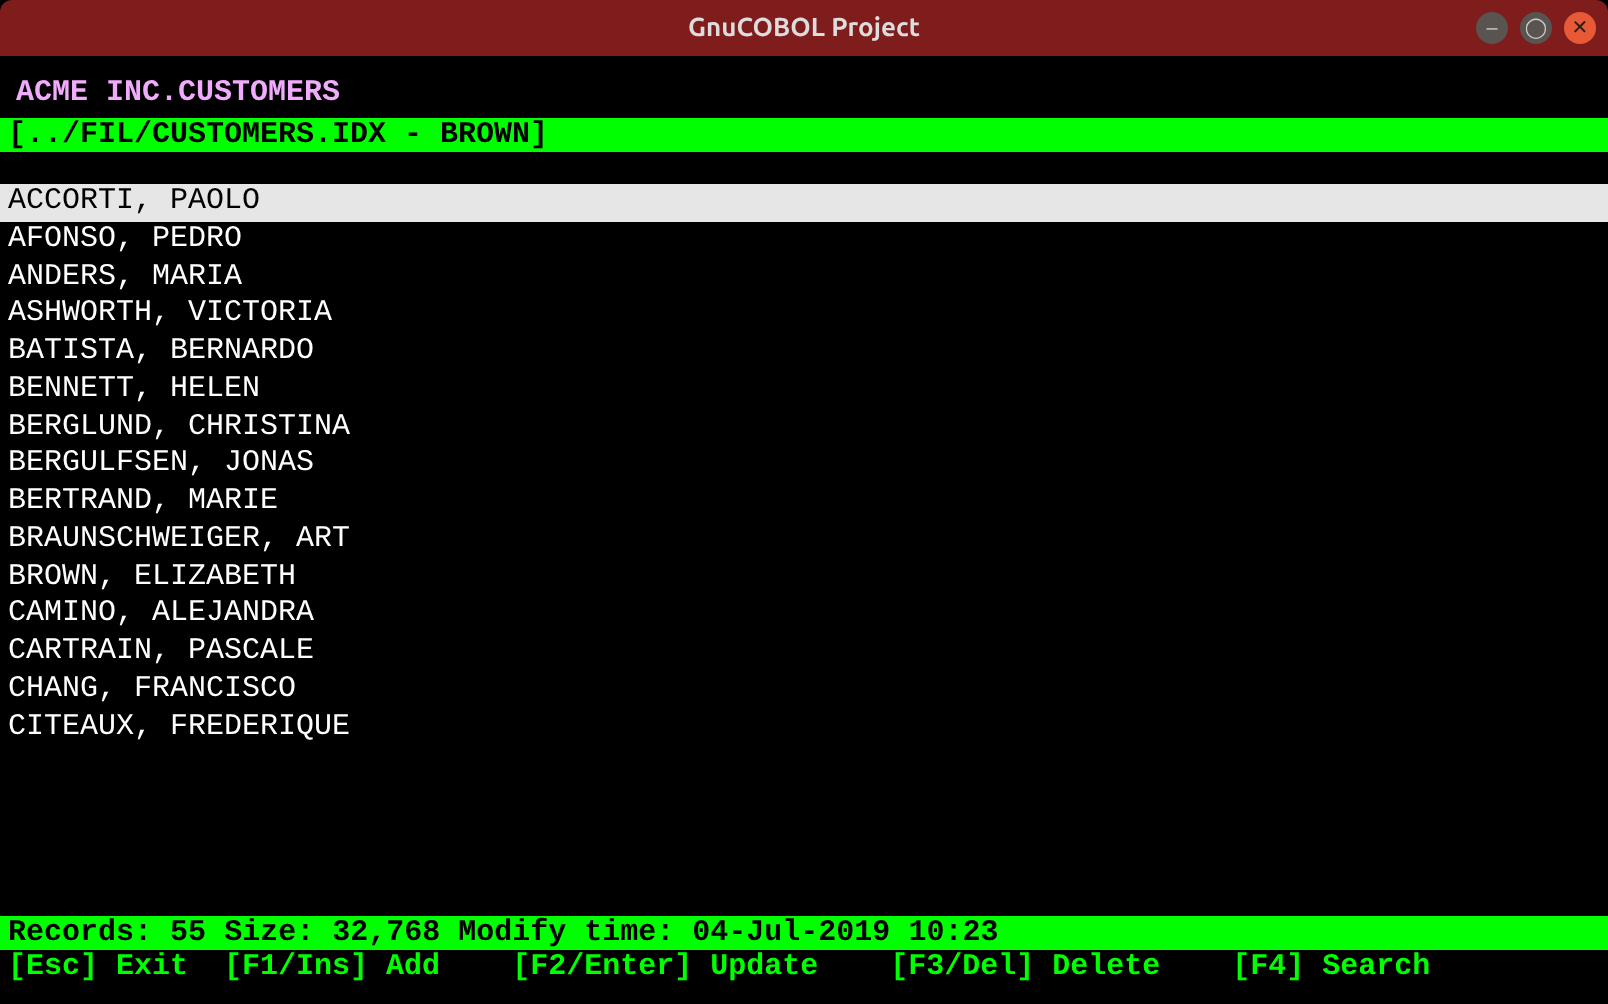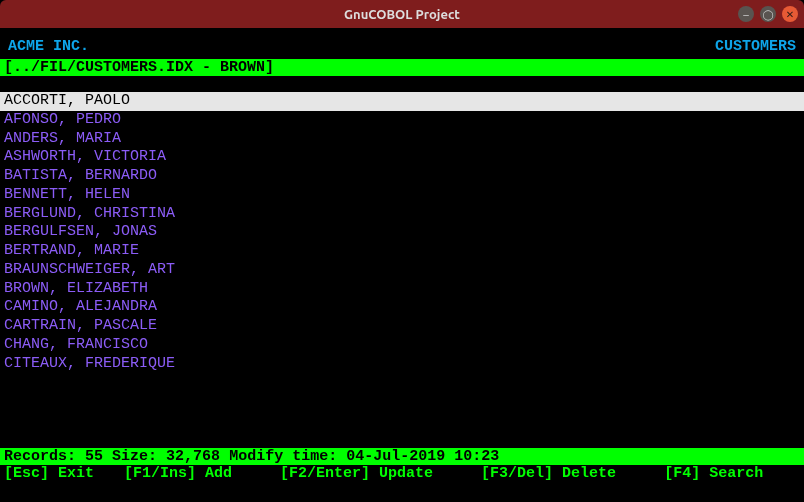--- a/index.html
+++ b/index.html
@@ -46,23 +46,23 @@
     .win-max { background: #595450; color: #ccc; }
     .win-close { background: #e75a35; color: #2a1a15; }
     .terminal {
       height: calc(100% - 28px);
       background: #000;
       display: flex;
       flex-direction: column;
     }
     .header-row {
       display: flex;
-      justify-content: space-between;
+      justify-content: flex-start;
       padding: 10px 8px 4px 8px;
-      color: #0ea5e9;
+      color: #f0abfc;
       font-weight: bold;
     }
     .date-row {
       text-align: right;
       padding: 0 8px 4px 8px;
       color: #00ff00;
       font-weight: bold;
     }
     .path-bar {
       background: #00ff00;
@@ -70,41 +70,41 @@
       padding: 0 4px;
       font-weight: bold;
     }
     .list-area {
       flex: 1;
       overflow: hidden;
       padding-top: 16px;
       border-radius: 14px;
     }
     .list-row {
-      color: #8b5cf6;
+      color: #ffffff;
       padding: 0 4px;
       line-height: 1.25;
       white-space: pre;
     }
     .list-row.selected {
       background: #e6e6e6;
       color: #000;
     }
     .status-bar {
       background: #00ff00;
       color: #000;
       padding: 0 4px;
       font-weight: bold;
     }
     .fkey-bar {
       display: flex;
-      padding: 0 4px 20px 4px;
+      padding: 0 4px 10px 4px;
       color: #00ff00;
       font-weight: bold;
-      gap: 12px;
+      gap: 0;
     }
     .fkey-item {
       white-space: pre;
     }
   </style>
 </head>
 <body>
 
 <div class="titlebar">
   <span class="titlebar-title">GnuCOBOL Project</span>

